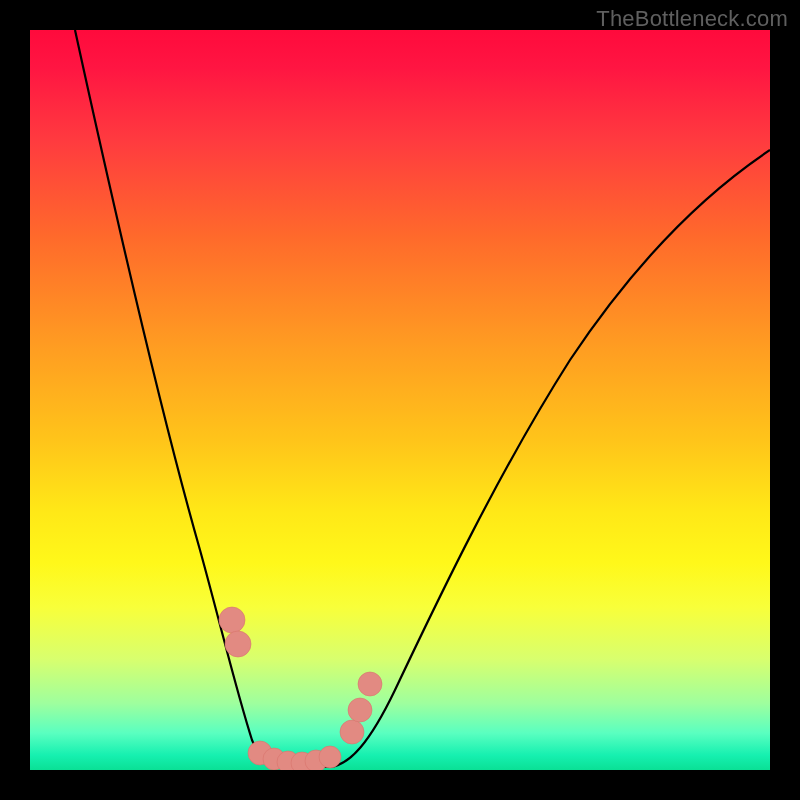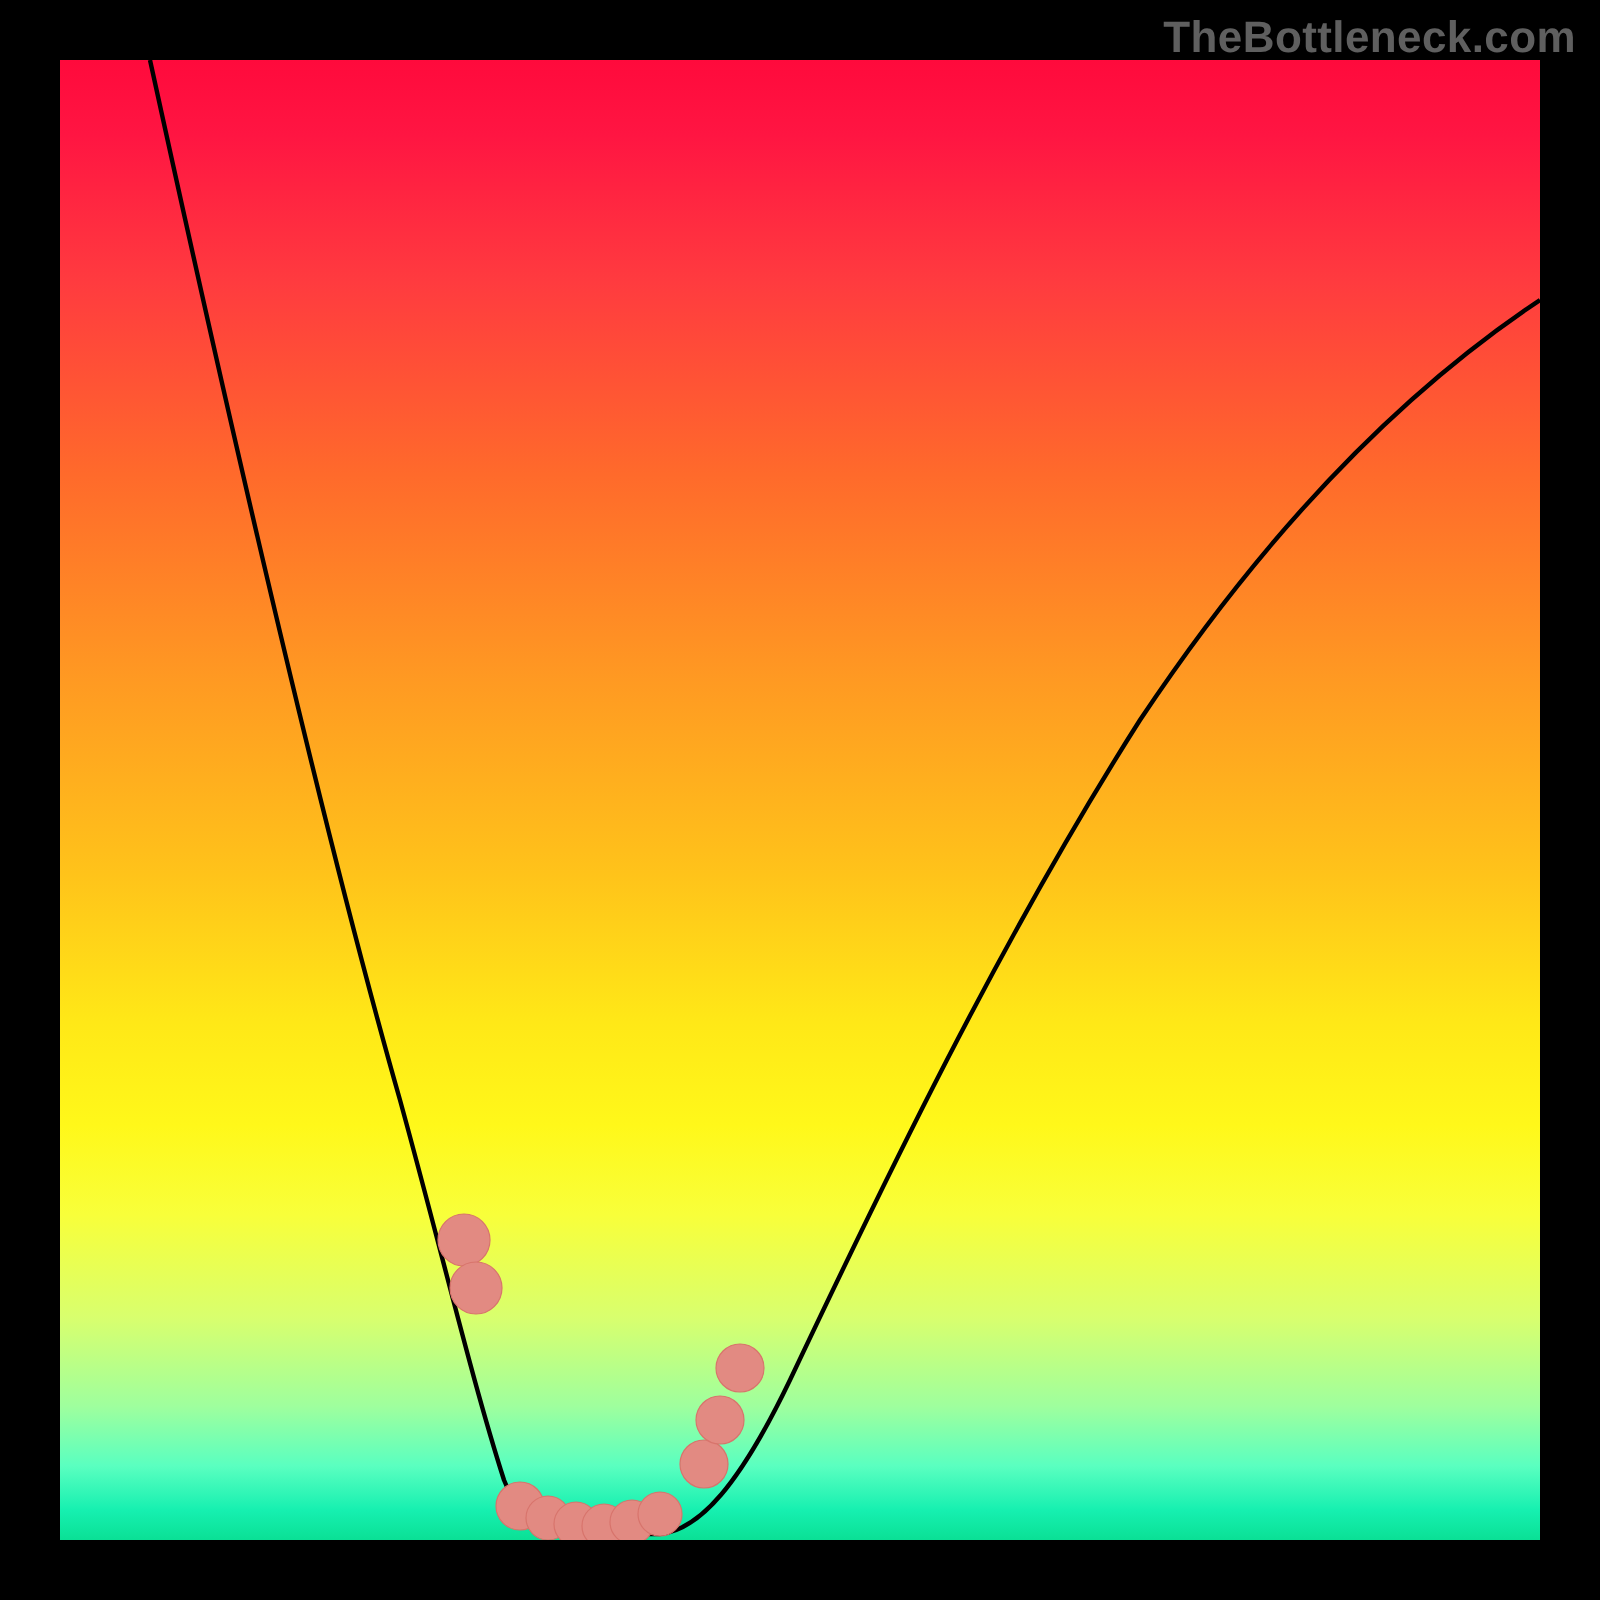--- a/index.html
+++ b/index.html
@@ -33,21 +33,21 @@
       #16f0b0 98%,
       #0ae095 100%
     );
   }
   .watermark {
     position: absolute;
     top: 6px;
     right: 12px;
     color: #5f5f5f;
     font-size: 22px;
-    font-weight: 700;
+    font-weight: 400;
     letter-spacing: 0.2px;
   }
   svg.curves {
     position: absolute;
     left: 0; top: 0;
     width: 100%; height: 100%;
     pointer-events: none;
   }
 </style>
 </head>

